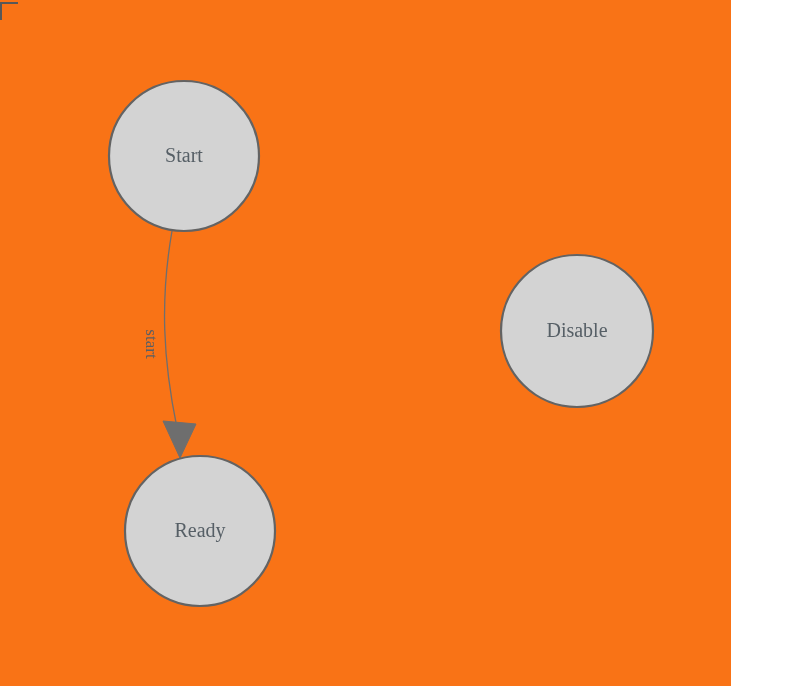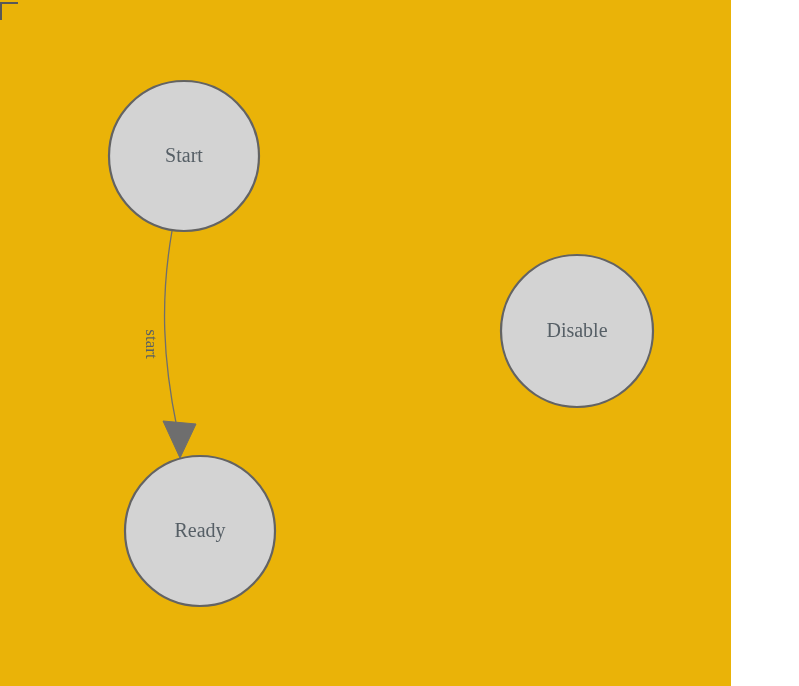--- a/index.html
+++ b/index.html
@@ -10,21 +10,21 @@
   body {
     width: 799px;
     height: 686px;
     overflow: hidden;
     font-family: "Liberation Serif", serif;
   }
   #canvas {
     position: relative;
     width: 731px;
     height: 686px;
-    background: #eab308;
+    background: #f97316;
   }
   #diagram-svg {
     position: absolute;
     left: 0;
     top: 0;
     width: 799px;
     height: 686px;
   }
   .node-circle {
     fill: #d3d3d3;

